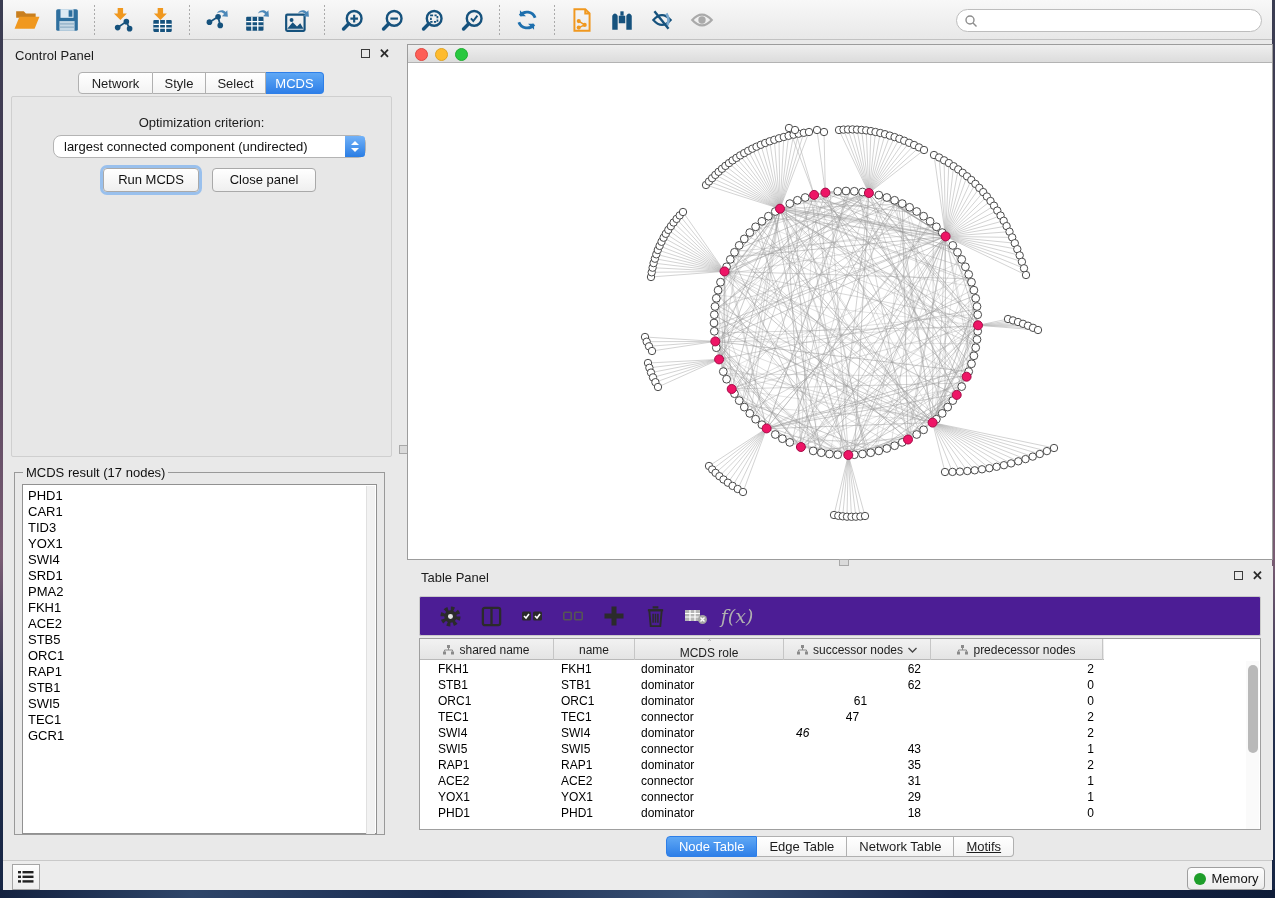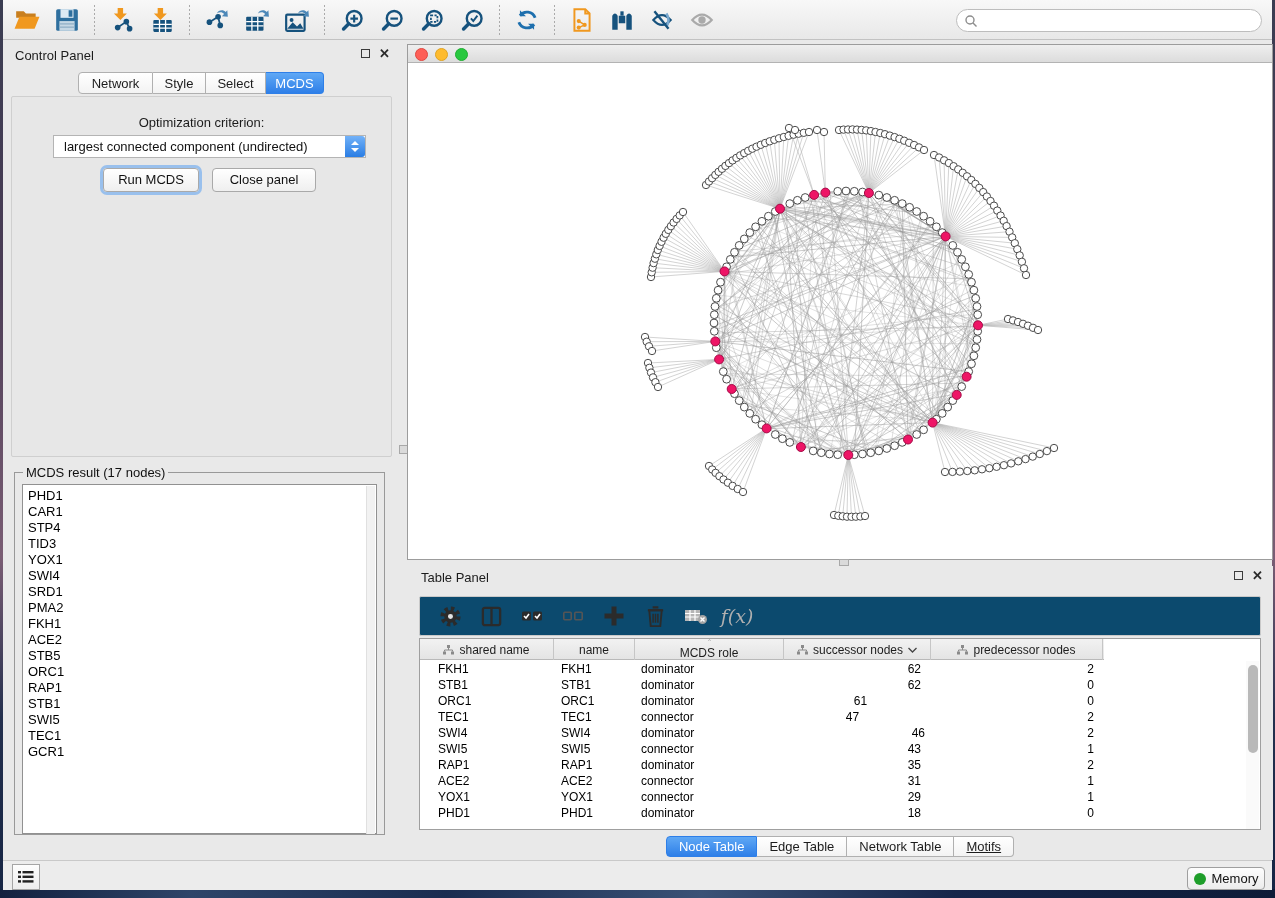--- a/index.html
+++ b/index.html
@@ -25,21 +25,21 @@
   .cptabs { position:absolute; left:75px; top:28px; display:flex; height:22px; }
   .cptab { border:1px solid #b0b0b0; border-left:none; background:linear-gradient(#ffffff,#f3f3f3);
            font-size:13px; color:#1c1c1c; display:flex; align-items:center; justify-content:center; }
   .cptab:first-child { border-left:1px solid #b0b0b0; border-radius:4px 0 0 4px; }
   .cptab:last-child { border-radius:0 4px 4px 0; }
   .cptab.active { background:linear-gradient(#5fa8f5,#2e7fe8); color:#fff; border-color:#2e7fe8; }
   .cpane { position:absolute; left:8px; top:52px; width:381px; height:361px; background:#e7e7e7;
            border:1px solid #cfcfcf; border-radius:2px; }
   .optlabel { position:absolute; left:0; width:100%; top:18px; text-align:center; font-size:13px; color:#1b1b1b; }
   .dropdown { position:absolute; left:41px; top:38px; width:313px; height:23px; background:#fff;
-              border:1px solid #b4b4b4; border-radius:0; }
+              border:1px solid #b4b4b4; border-radius:8px; }
   .dd-text { position:absolute; left:10px; top:3px; font-size:13px; color:#111; }
   .dd-cap { position:absolute; right:0px; top:0px; width:20px; height:21px; border-radius:0 3px 3px 0;
             background:linear-gradient(#72b2f8,#2a7de4); }
   .dd-cap svg { position:absolute; left:4px; top:3px; }
   .btnrow { position:absolute; left:0; top:71px; width:100%; }
   .pbtn { position:absolute; height:24px; background:linear-gradient(#ffffff,#efefef); border:1px solid #a9a9a9;
           border-radius:4px; font-size:13px; color:#111; text-align:center; line-height:22px; }
   .focusring { box-shadow:0 0 0 3px rgba(110,170,240,.65); }
   fieldset.mcds { position:absolute; left:11px; top:421px; width:371px; height:370px;
                   border:1px solid #999; padding:0; }
@@ -53,21 +53,21 @@
               background:linear-gradient(#efefef,#dcdcdc); border-bottom:1px solid #b3b3b3; }
   .lights { position:absolute; left:7px; top:3px; display:flex; gap:7px; }
   .light { width:13px; height:13px; border-radius:50%; }
   .net-title-text { position:absolute; width:100%; text-align:center; top:2px; font-size:13px; color:#2e2e2e; padding-left:105px; }
   .netcanvas { position:absolute; left:0; top:19px; width:864px; height:495px; background:#fff; }
   
   .vhandle { position:absolute; left:396px; top:445px; width:9px; height:9px; background:#dadada; border:1px solid #a8a8a8; }
   .hhandle { position:absolute; left:836px; top:559px; width:10px; height:7px; background:#dadada; border:1px solid #a8a8a8; }
   
   .tpanel { position:absolute; left:404px; top:566px; width:866px; height:294px; background:#e9e9e9; }
-  .tp-toolbar { position:absolute; left:12px; top:30px; width:842px; height:40px; background:#0c4a6e;
+  .tp-toolbar { position:absolute; left:12px; top:30px; width:842px; height:40px; background:#4c1d95;
                 border:1px solid #c9c9c9; border-radius:2px; display:flex; align-items:center; padding-left:18px; }
   .tpicon { margin-right:17px; display:flex; align-items:center; justify-content:center; width:24px; height:24px; }
   .tptable { position:absolute; left:12px; top:72px; width:842px; height:192px; background:#fff; border:1px solid #9f9f9f; }
   .thead { position:absolute; left:0; top:0; width:684px; height:21px; background:linear-gradient(#f2f2f2,#e4e4e4);
            border-bottom:1px solid #b9b9b9; }
   .thcell { position:absolute; top:0; height:21px; border-right:1px solid #c6c6c6; display:flex;
             align-items:center; justify-content:center; font-size:12px; color:#1d1d1d; gap:5px; }
   .trow { position:absolute; font-size:12px; color:#000; height:16px; line-height:16px; }
   .tcell { position:absolute; top:0; white-space:nowrap; }
   .vscroll { position:absolute; right:1px; top:22px; width:13px; height:168px; background:#fafafa; }
@@ -266,21 +266,20 @@
         <div class="btnrow">
           <div class="pbtn focusring" style="left:91px; width:96px;">Run MCDS</div>
           <div class="pbtn" style="left:200px; width:104px;">Close panel</div>
         </div>
       </div>
       <fieldset class="mcds">
         <legend>MCDS result (17 nodes)</legend>
         <div class="mcdslist" id="mcdslist">
             <div>PHD1</div>
             <div>CAR1</div>
-            <div>STP4</div>
             <div>TID3</div>
             <div>YOX1</div>
             <div>SWI4</div>
             <div>SRD1</div>
             <div>PMA2</div>
             <div>FKH1</div>
             <div>ACE2</div>
             <div>STB5</div>
             <div>ORC1</div>
             <div>RAP1</div>
@@ -1135,21 +1134,21 @@
      <div class="tcell" style="left:18px;">TEC1</div>
      <div class="tcell" style="left:141px;">TEC1</div>
      <div class="tcell" style="left:221px;">connector</div>
      <div class="tcell" style="left:364px; width:137px; text-align:center;">47</div>
      <div class="tcell" style="left:511px; width:163px; text-align:right;">2</div>
    </div>
             <div class="trow" style="left:0; top:86px; width:828px;">
      <div class="tcell" style="left:18px;">SWI4</div>
      <div class="tcell" style="left:141px;">SWI4</div>
      <div class="tcell" style="left:221px;">dominator</div>
-     <div class="tcell" style="left:368px; width:137px; text-align:right;">46</div>
+     <div class="tcell" style="left:376px; width:137px; font-style:italic;">46</div>
      <div class="tcell" style="left:511px; width:163px; text-align:right;">2</div>
    </div>
             <div class="trow" style="left:0; top:102px; width:828px;">
      <div class="tcell" style="left:18px;">SWI5</div>
      <div class="tcell" style="left:141px;">SWI5</div>
      <div class="tcell" style="left:221px;">connector</div>
      <div class="tcell" style="left:364px; width:137px; text-align:right;">43</div>
      <div class="tcell" style="left:511px; width:163px; text-align:right;">1</div>
    </div>
             <div class="trow" style="left:0; top:118px; width:828px;">

